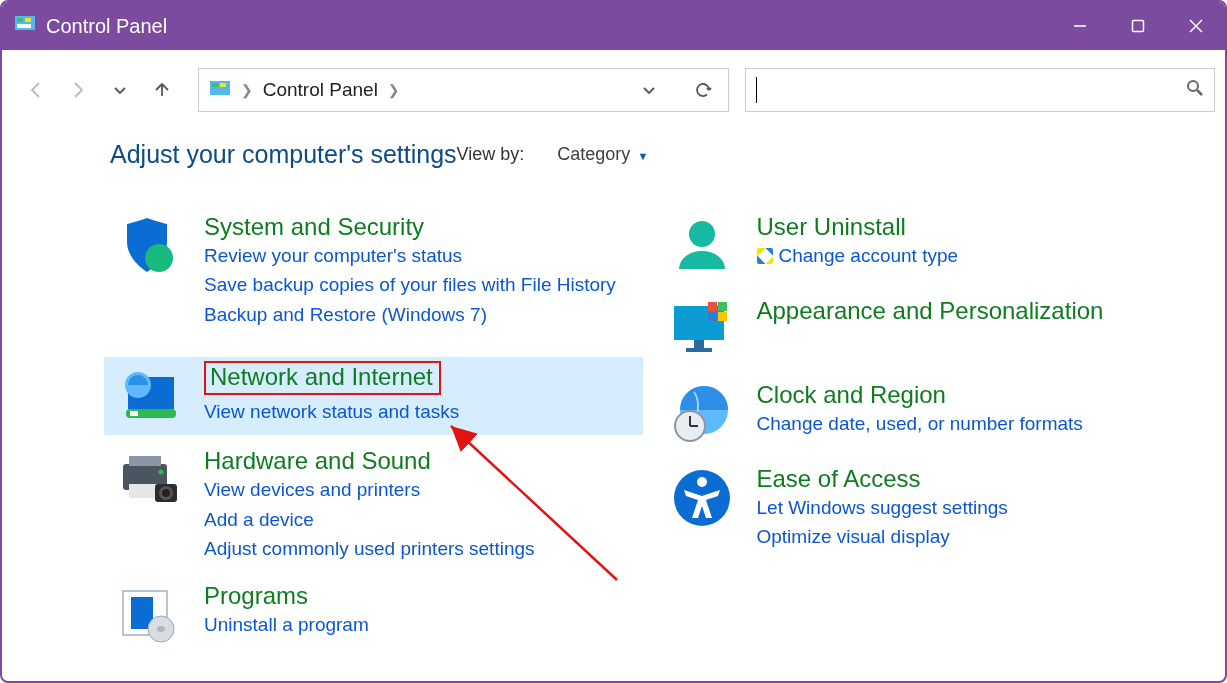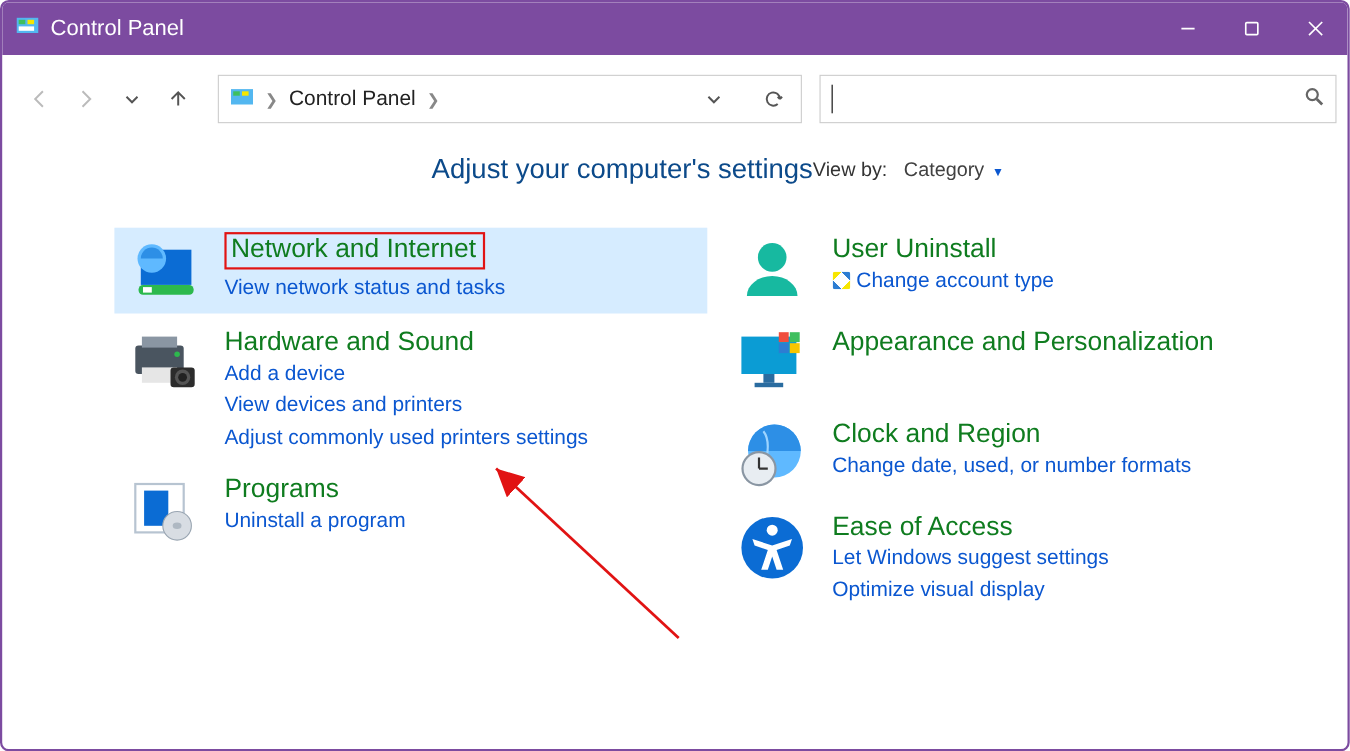--- a/index.html
+++ b/index.html
@@ -80,49 +80,50 @@
   @keyframes blink { 50% { opacity: 0; } }
   .searchbox .spacer { flex: 1; }
   .searchbox .sicon { color: #666; }
   .content {
     padding: 10px 30px 10px 108px;
     position: relative;
   }
   .header-row {
     display: flex;
     align-items: center;
-    justify-content: center;
+    justify-content: flex-start;
     margin-bottom: 38px;
   }
   .heading {
     color: #0c4a8a;
     font-size: 25px;
     font-weight: 400;
   }
   .viewby { color: #333; font-size: 18px; }
-  .viewby .lbl { margin-right: 10px; }
+  .viewby .lbl { margin-right: 28px; }
   .viewby .val { color: #404040; }
   .columns {
     display: flex;
     gap: 20px;
   }
   .col { flex: 1; display: flex; flex-direction: column; }
   .category {
     display: flex;
     gap: 22px;
     padding: 6px 0 6px 6px;
     margin-bottom: 6px;
     align-items: flex-start;
   }
   .category.highlight {
     background: #d6ecff;
     margin-left: -6px;
     padding-left: 12px;
     padding-top: 4px;
     padding-bottom: 8px;
+    margin-top: 16px;
   }
   .caticon {
     width: 66px; height: 66px;
     flex-shrink: 0;
     display:flex;align-items:center;justify-content:center;
   }
   .catbody { flex: 1; padding-top: 0px; }
   .cattitle {
     color: #0f7c1f;
     font-size: 24px;
@@ -257,20 +258,34 @@
       <span class="lbl">View by:</span>
       <span class="val">Category</span>
       <span style="color:#0b57d0;font-size:11px;margin-left:2px">▼</span>
     </div>
   </div>
 
   <div class="columns">
 
     <div class="col">
 
+      <div class="category">
+        <div class="caticon">
+          <svg width="64" height="64" viewBox="0 0 64 64">
+            <path d="M30 4 C18 8 10 10 10 10 v18 c0 18 20 30 20 30 s20-12 20-30 V10 s-8-2-20-6z" fill="#0b6cd4"></path>
+            <circle cx="42" cy="44" r="14" fill="#17b97f"></circle>
+          </svg>
+        </div>
+        <div class="catbody">
+          <a class="cattitle">System and Security</a>
+          <a class="sublink">Review your computer's status</a>
+          <a class="sublink">Save backup copies of your files with File History</a>
+          <a class="sublink">Backup and Restore (Windows 7)</a>
+        </div>
+      </div>
 
       <div class="category highlight">
         <div class="caticon">
           <svg width="66" height="66" viewBox="0 0 66 66">
             <rect x="12" y="16" width="46" height="32" fill="#0b6cd4"></rect>
             <circle cx="22" cy="24" r="13" fill="#5fb9ff"></circle>
             <path d="M12 24 a10 10 0 0 1 20 0" fill="#2d8fe6"></path>
             <rect x="10" y="48" width="50" height="9" rx="4" fill="#2db94d"></rect>
             <rect x="14" y="50" width="8" height="5" fill="#fff"></rect>
           </svg>
@@ -288,22 +303,22 @@
             <rect x="12" y="6" width="32" height="10" fill="#8a96a3"></rect>
             <rect x="12" y="34" width="32" height="14" fill="#e6e6e6"></rect>
             <circle cx="44" cy="22" r="2.5" fill="#2db94d"></circle>
             <rect x="38" y="34" width="22" height="18" rx="3" fill="#2c2c2c"></rect>
             <circle cx="49" cy="43" r="7" fill="#555"></circle>
             <circle cx="49" cy="43" r="4" fill="#222"></circle>
           </svg>
         </div>
         <div class="catbody">
           <a class="cattitle">Hardware and Sound</a>
+          <a class="sublink">View devices and printers</a>
           <a class="sublink">Add a device</a>
-          <a class="sublink">View devices and printers</a>
           <a class="sublink">Adjust commonly used printers settings</a>
         </div>
       </div>
 
       <div class="category">
         <div class="caticon">
           <svg width="64" height="60" viewBox="0 0 64 60">
             <rect x="6" y="6" width="44" height="44" fill="#fff" stroke="#b7c4d1" stroke-width="2"></rect>
             <rect x="14" y="12" width="22" height="32" fill="#0b6cd4"></rect>
             <circle cx="44" cy="44" r="13" fill="#d8dde3" stroke="#9aa6b2" stroke-width="1"></circle>

